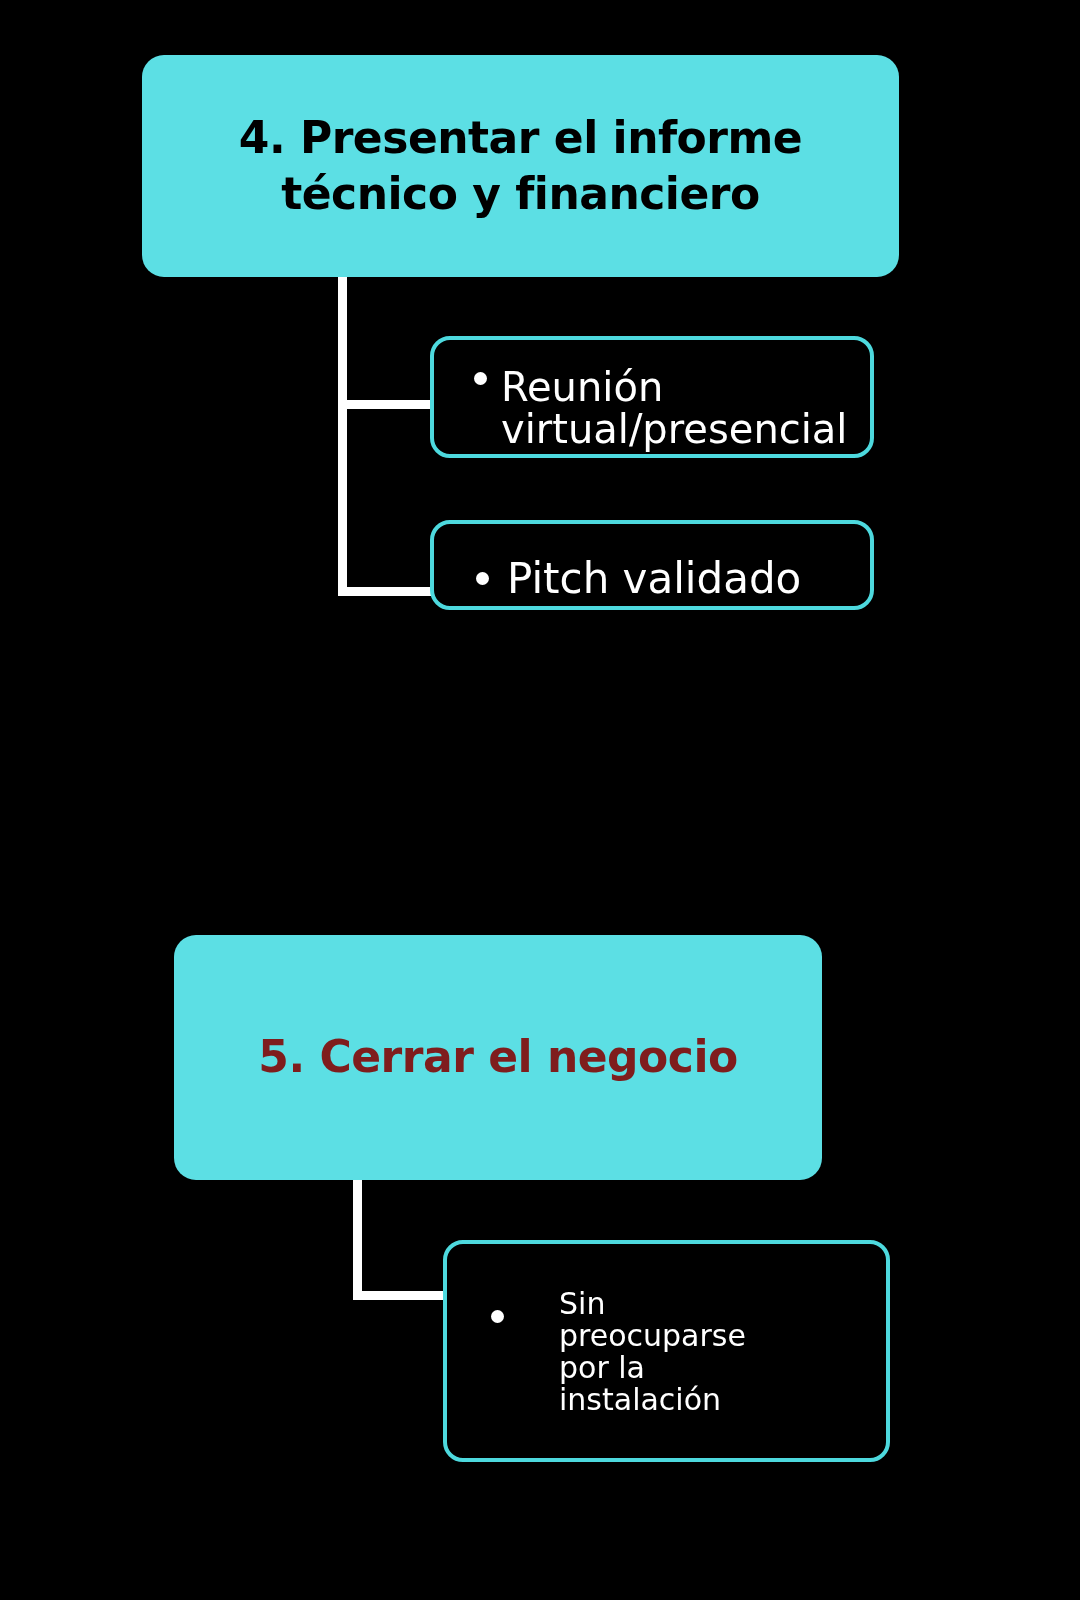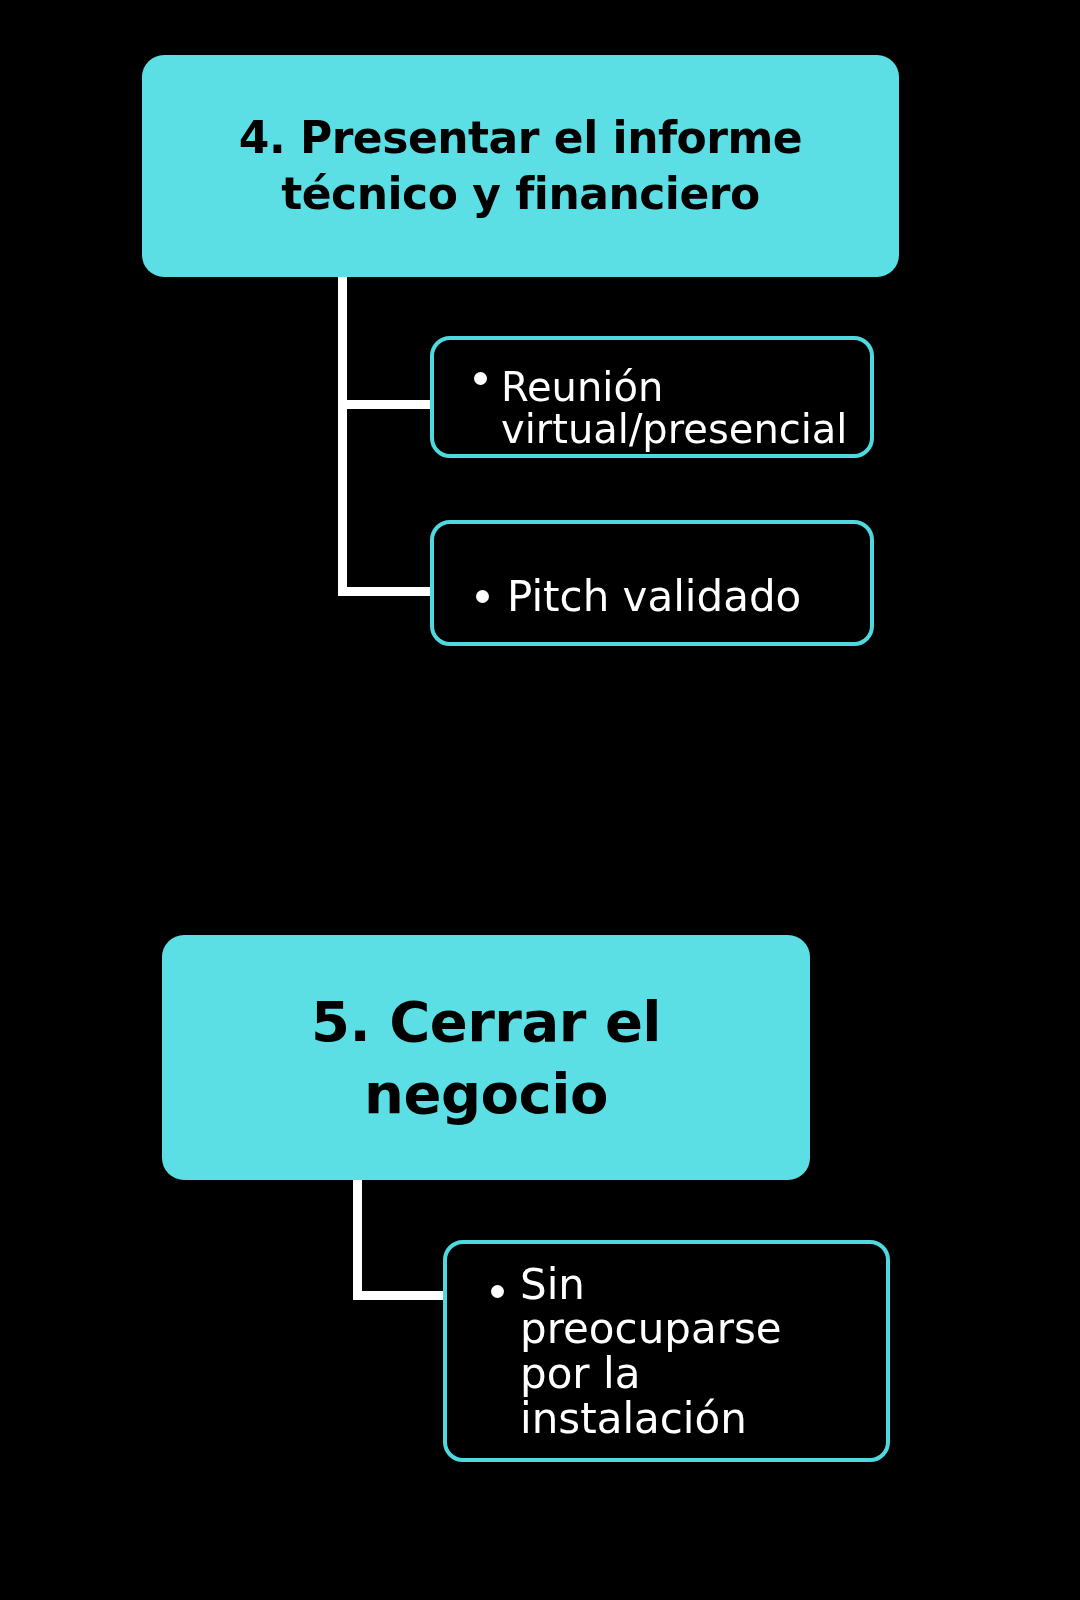--- a/index.html
+++ b/index.html
@@ -90,37 +90,37 @@
   </div>
 
   <div class="node-child" style="left: 430px; top: 336px; width: 444px; height: 122px; border: 4px solid rgb(77, 217, 222); padding: 0px 16px 0px 40px; color: rgb(255, 255, 255);">
     <div class="bullet-row">
       <span class="bullet-dot" style="background: rgb(255, 255, 255);"></span>
       <span class="bullet-text" style="font-size:40px; margin-top:-6px;">Reunión
 virtual/presencial</span>
     </div>
   </div>
 
-  <div class="node-child" style="left: 430px; top: 520px; width: 444px; height: 126px; border: 4px solid rgb(77, 217, 222); padding: 0px 10px 0px 42px; color: rgb(255, 255, 255);">
+  <div class="node-child" style="left: 430px; top: 520px; width: 444px; height: 90px; border: 4px solid rgb(77, 217, 222); padding: 0px 10px 0px 42px; color: rgb(255, 255, 255);">
     <div class="bullet-row" style="align-items:center;">
       <span class="bullet-dot" style="margin-right: 18px; background: rgb(255, 255, 255);"></span>
       <span class="bullet-text" style="font-size:42px;">Pitch validado</span>
     </div>
   </div>
 
   <div class="connector" style="left: 353px; top: 1180px; width: 9px; height: 120px; background: rgb(255, 255, 255);"></div>
   <div class="connector" style="left: 353px; top: 1291px; width: 105px; height: 9px; background: rgb(255, 255, 255);"></div>
 
-  <div class="node-parent" style="left: 162px; top: 935px; width: 648px; height: 245px; font-size: 56px; background: rgb(92, 223, 228); color: #000000;">
+  <div class="node-parent" style="left: 174px; top: 935px; width: 648px; height: 245px; font-size: 44px; background: rgb(92, 223, 228); color: #7f1d1d;">
     <span style="white-space:pre-line;">5. Cerrar el negocio</span>
   </div>
 
   <div class="node-child" style="left: 443px; top: 1240px; width: 447px; height: 222px; border: 4px solid rgb(77, 217, 222); padding: 0px 16px 0px 44px; color: rgb(255, 255, 255);">
     <div class="bullet-row" style="align-items:flex-start; margin-top:2px;">
       <span class="bullet-dot" style="margin-top: 22px; margin-right: 16px; background: rgb(255, 255, 255);"></span>
-      <span class="bullet-text" style="font-size:42px;">Sin
+      <span class="bullet-text" style="font-size:30px;margin-left:39px;">Sin
 preocuparse
 por la
 instalación</span>
     </div>
   </div>
 
 </div>
 
 </body></html>

